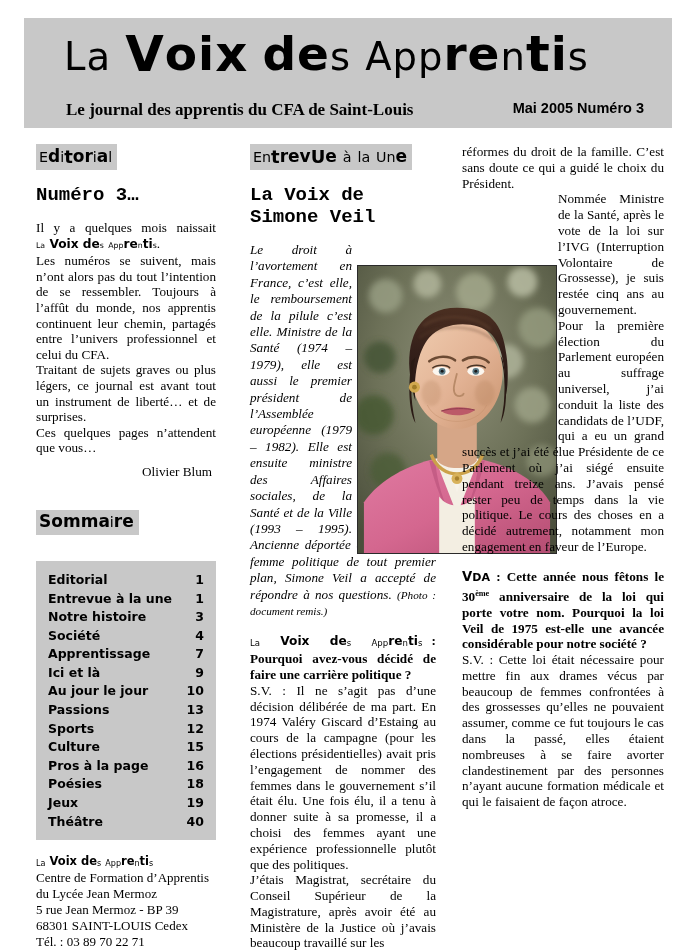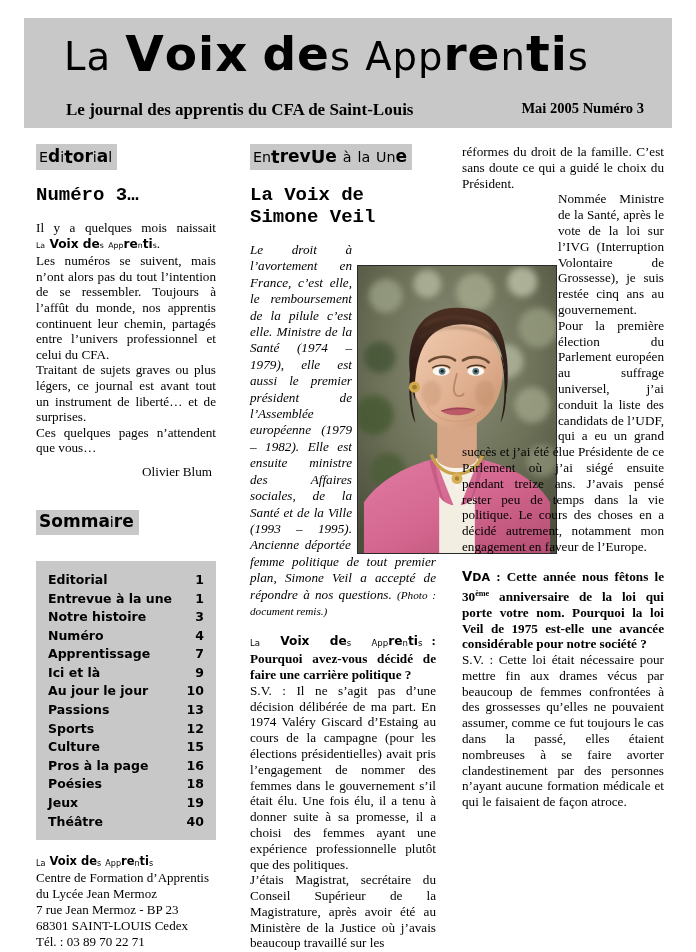--- a/index.html
+++ b/index.html
@@ -54,21 +54,21 @@
     font-size: 17px;
     font-weight: bold;
     font-family: "Liberation Serif", serif;
   }
   .masthead-issue {
     position: absolute;
     right: 28px;
     top: 82px;
     font-size: 14.5px;
     font-weight: bold;
-    font-family: Liberation Serif, serif;
+    font-family: Liberation Sans, sans-serif;
     text-align: center;
   }
 
   
   .col {
     position: absolute;
     top: 144px;
   }
   .col-left  { left: 36px;  width: 180px; }
   .col-mid   { left: 250px; width: 186px; }
@@ -255,21 +255,21 @@
         </div>
       <div class="toc-row">
           <span>Entrevue à la une</span>
           <span class="toc-page">1</span>
         </div>
       <div class="toc-row">
           <span>Notre histoire</span>
           <span class="toc-page">3</span>
         </div>
       <div class="toc-row">
-          <span>Numéro</span>
+          <span>Société</span>
           <span class="toc-page">4</span>
         </div>
       <div class="toc-row">
           <span>Apprentissage</span>
           <span class="toc-page">7</span>
         </div>
       <div class="toc-row">
           <span>Ici et là</span>
           <span class="toc-page">9</span>
         </div>
@@ -307,21 +307,21 @@
         </div>
     </div>
   </div>
 
   <div class="colophon">
     <div class="colophon-name">
       <span class="lg-sm">L</span><span class="lg-sm">a</span>&nbsp;<span class="lg-lg">V</span><span class="lg-lg">o</span><span class="lg-lg">i</span><span class="lg-lg">x</span>&nbsp;<span class="lg-lg">d</span><span class="lg-lg">e</span><span class="lg-sm">s</span>&nbsp;<span class="lg-sm">A</span><span class="lg-sm">p</span><span class="lg-sm">p</span><span class="lg-lg">r</span><span class="lg-lg">e</span><span class="lg-sm">n</span><span class="lg-lg">t</span><span class="lg-lg">i</span><span class="lg-sm">s</span>
     </div>
     <div class="colophon-line">Centre de Formation d’Apprentis</div>
     <div class="colophon-line">du Lycée Jean Mermoz</div>
-    <div class="colophon-line">7 rue Jean Mermoz - BP 23</div>
+    <div class="colophon-line">5 rue Jean Mermoz - BP 39</div>
     <div class="colophon-line">68301 SAINT-LOUIS Cedex</div>
     <div class="colophon-line">Tél. : 03 89 70 22 71</div>
 
   </div>
 </div>
 
 <div class="col col-mid">
 
   <div class="sec-head">
     <span class="lg-md">E</span><span class="lg-md">n</span><span class="lg-xl">t</span><span class="lg-lg">r</span><span class="lg-lg">e</span><span class="lg-lg">v</span><span class="lg-xl">U</span><span class="lg-lg">e</span>&nbsp;<span class="lg-md">à</span>&nbsp;<span class="lg-md">l</span><span class="lg-md">a</span>&nbsp;<span class="lg-md">U</span><span class="lg-md">n</span><span class="lg-lg">e</span>

